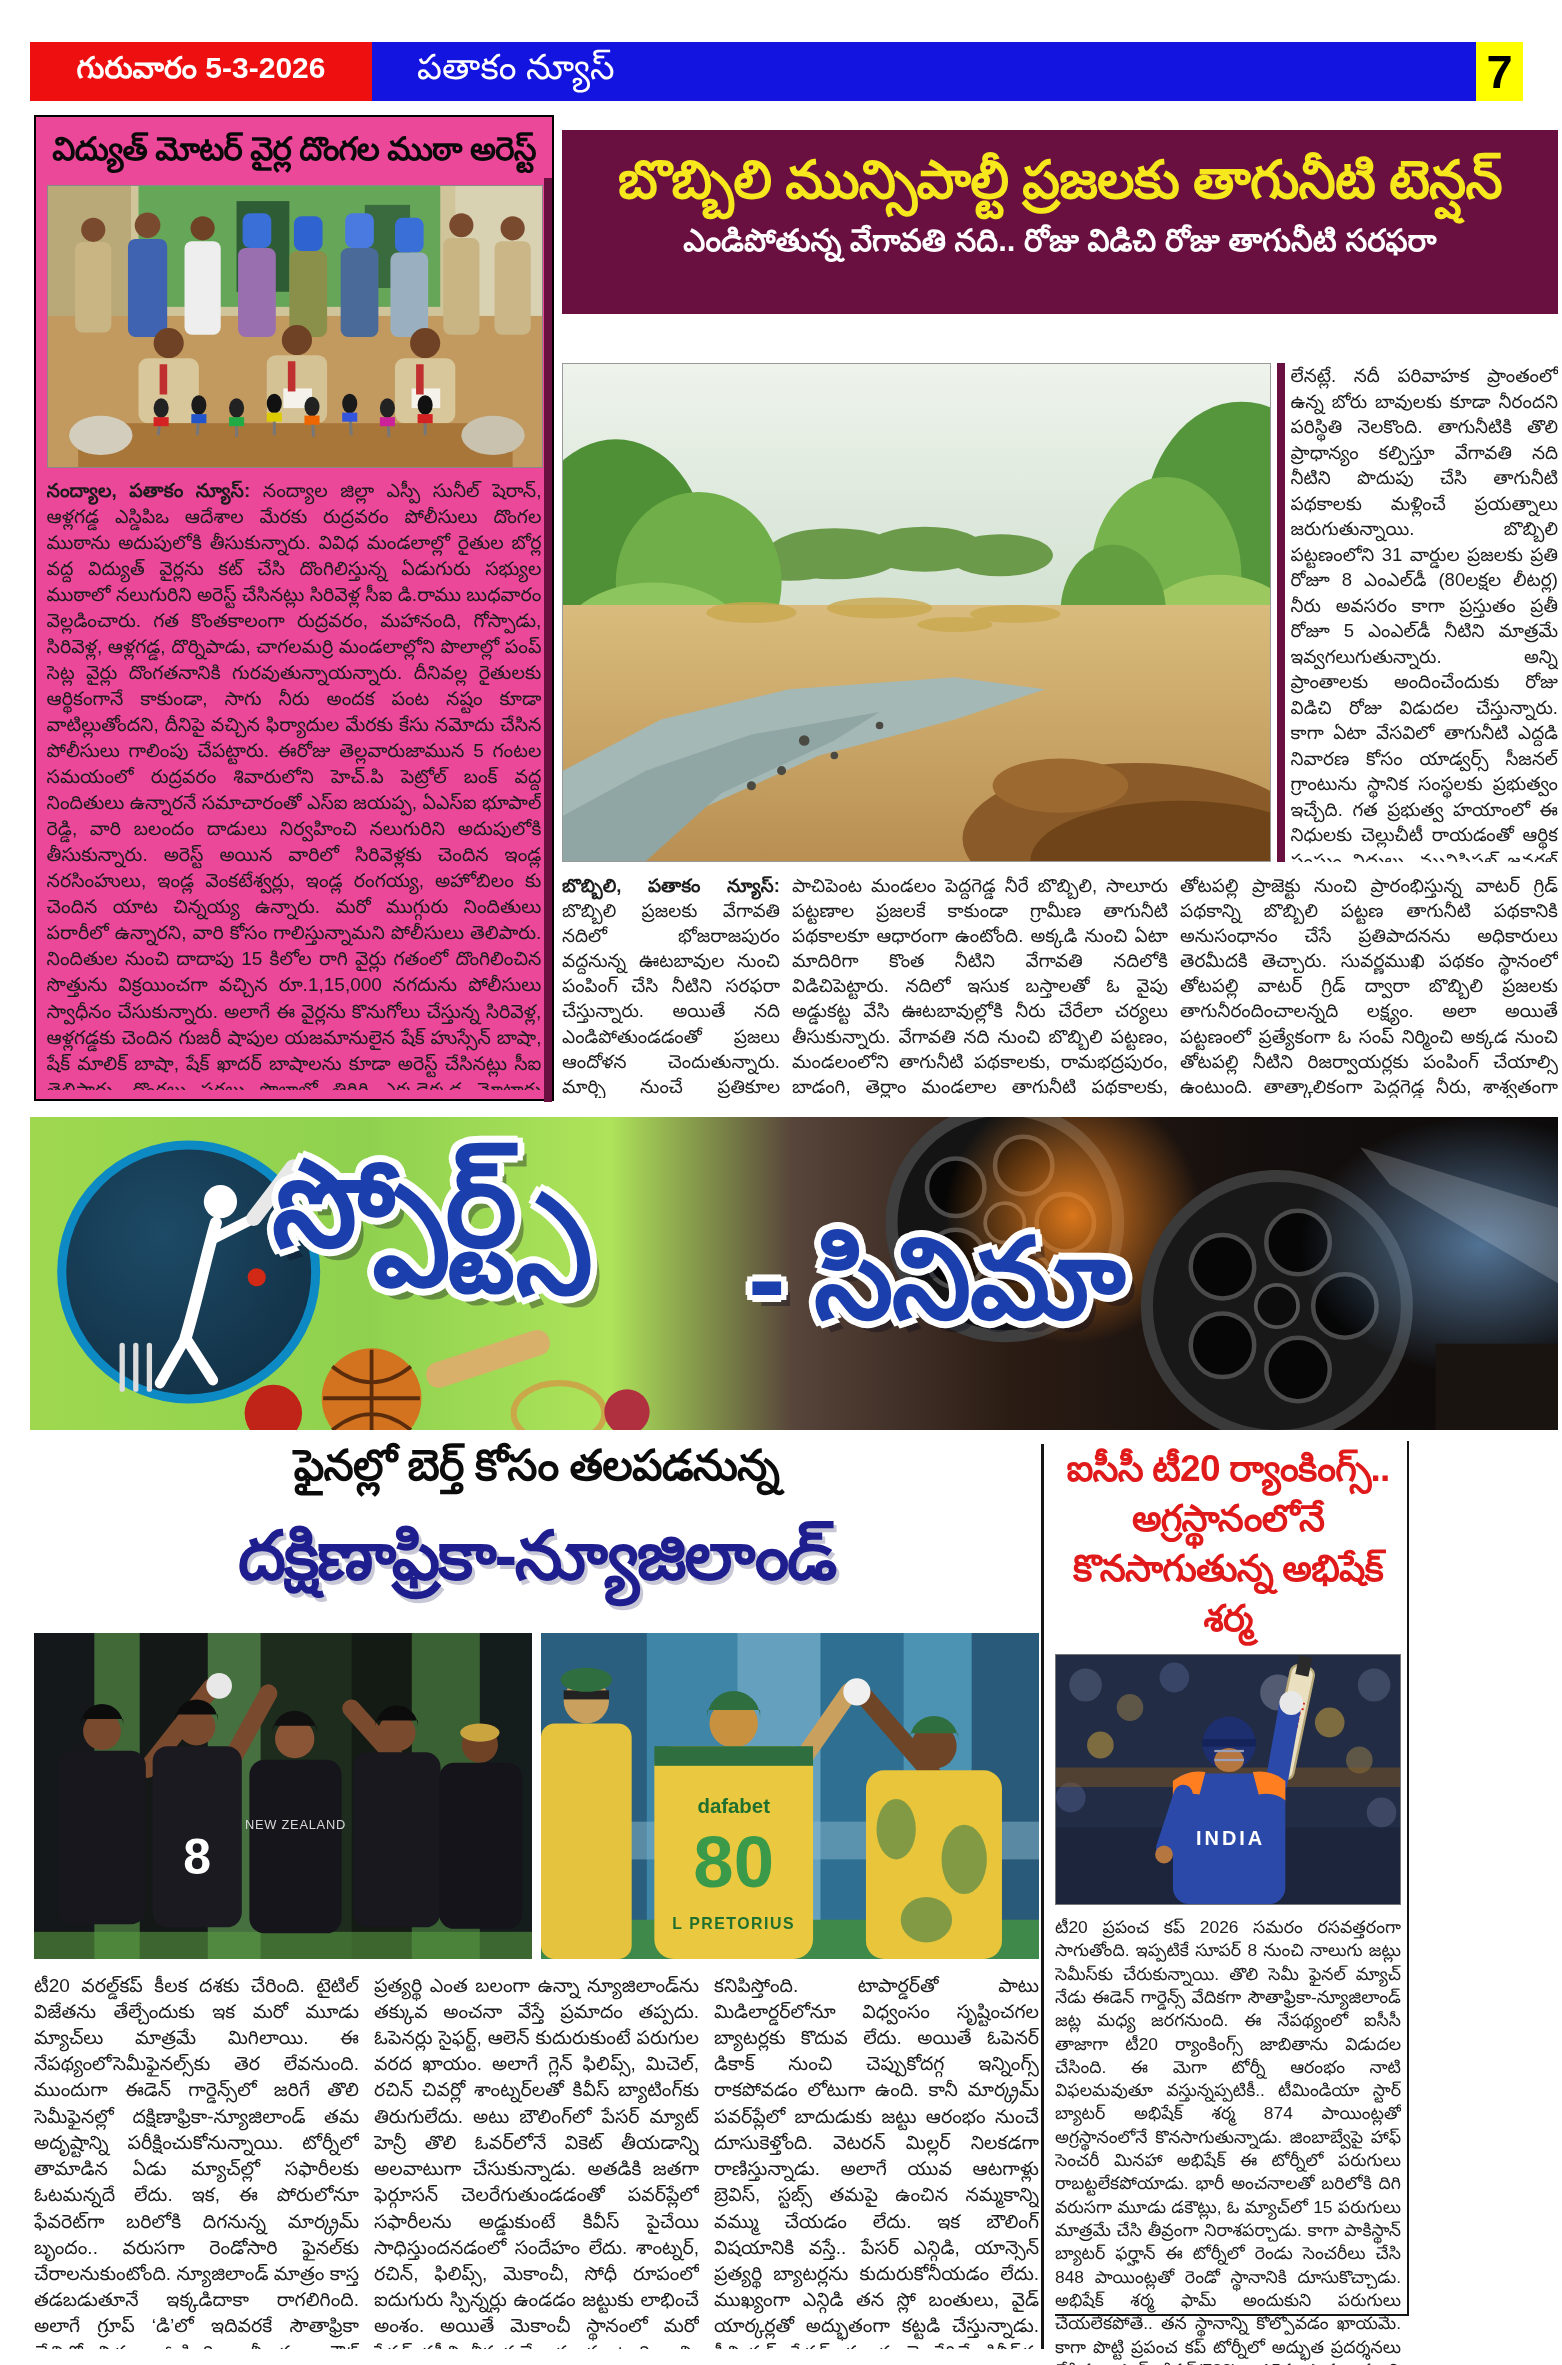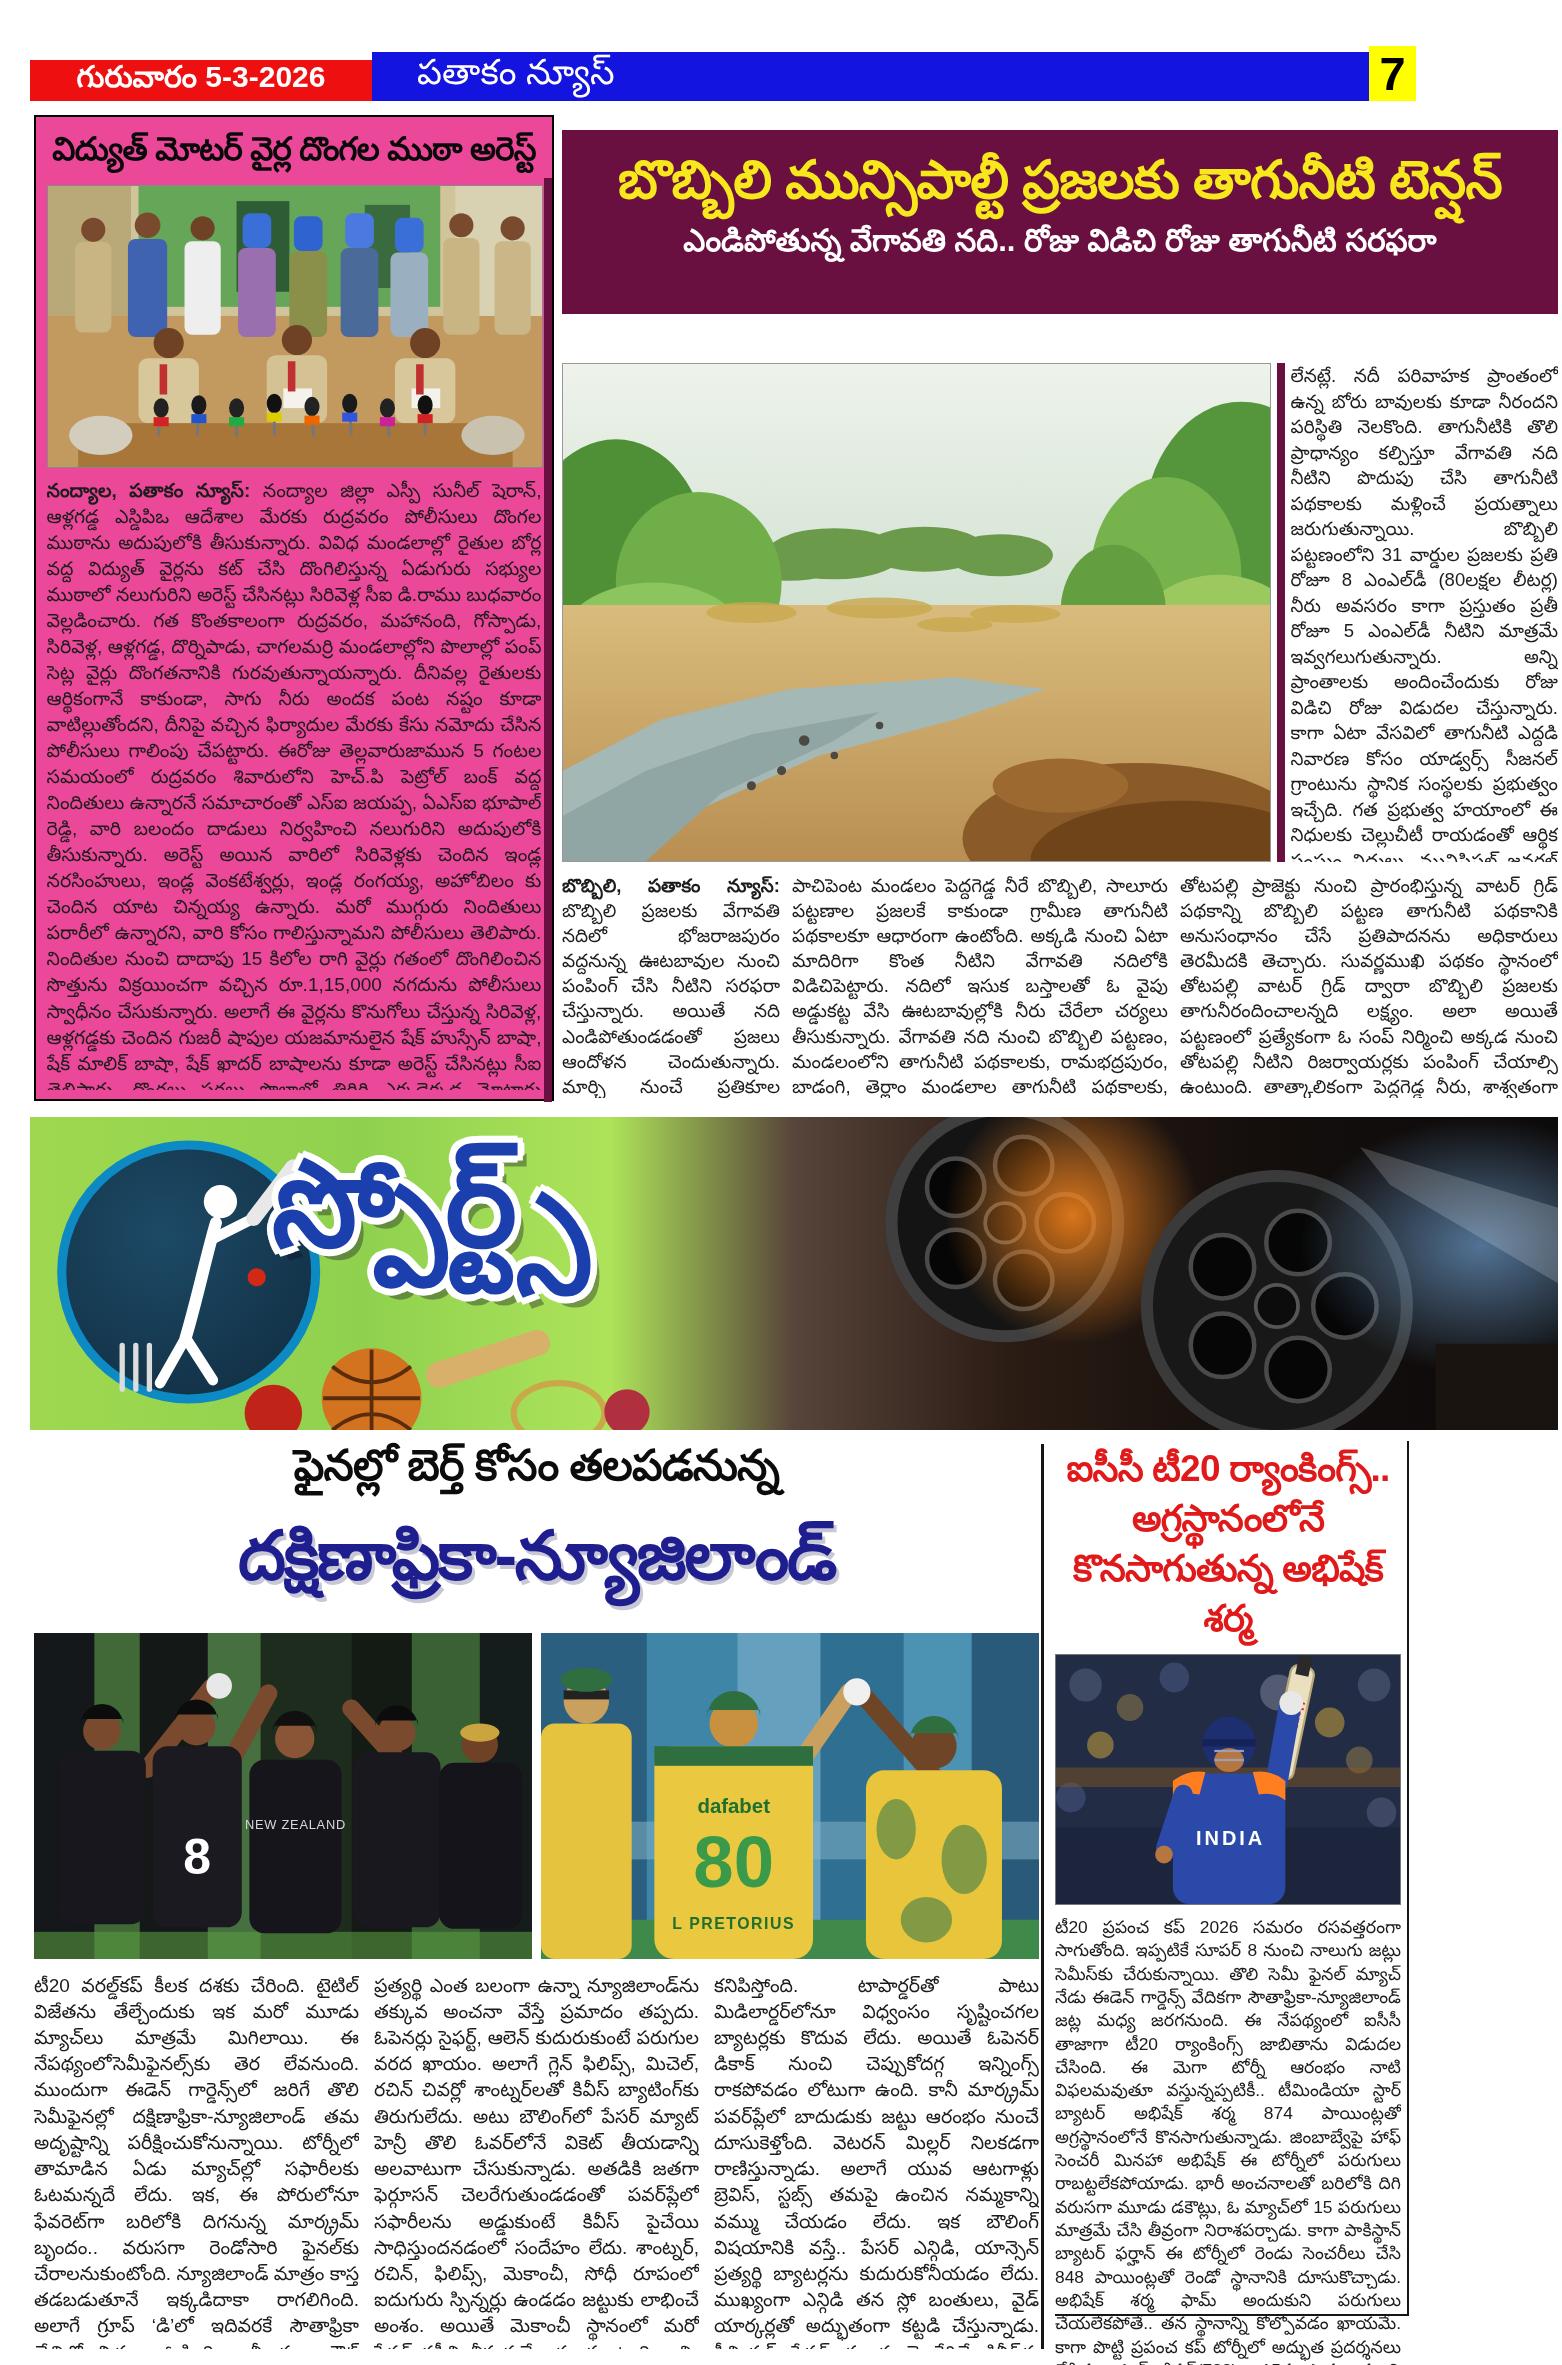--- a/index.html
+++ b/index.html
@@ -1,19 +1,19 @@
 <!DOCTYPE html>
 <html style="--masthead_red: #ee1010; --masthead_blue: #1414e0; --page_yellow: #ffff00; --banner_maroon: #691040; --banner_yellow: #f6e81c; --sa_nz_headline: #1e1e8f; --rankings_red: #e01a1a; --sports_blue: #1c3fae;font-size:12px"><head>
 <meta charset="utf-8">
 <style>
   html,body{margin:0;padding:0;background:#d8d8d8;}
   .page{position:relative;width:1562px;height:2366px;background:#ffffff;overflow:hidden;
         font-family:"Liberation Sans","DejaVu Sans",sans-serif;color:#111;}
   
-  .masthead{position:absolute;top:42px;left:30px;width:1386px;height:59px;display:flex;align-items:flex-end;}
+  .masthead{position:absolute;top:42px;left:30px;width:1493px;height:59px;display:flex;}
   .date-box{width:342px;background:var(--masthead_red);color:#fff;font-weight:bold;font-size:30px;
             display:flex;align-items:center;justify-content:center;}
   .title-box{flex:1;background:var(--masthead_blue);color:#fff;font-weight:normal;font-size:35px;
             display:flex;align-items:center;padding-left:45px;}
   .page-box{width:47px;background:var(--page_yellow);color:#000;font-weight:900;font-size:47px;
             display:flex;align-items:center;justify-content:center;}
   
   .left-article{position:absolute;top:115px;left:34px;width:520px;height:986px;border:2.3px solid #000;
             box-sizing:border-box;padding:7.6px 10.6px;background:#ec4899;}
   .la-head{margin:6px 0 9px 0;font-size:32.5px;font-weight:900;text-align:center;letter-spacing:-0.8px;color:#0a0a0a;}
@@ -309,20 +309,21 @@
           <circle cx="1578" cy="302" r="42"></circle>
         <circle cx="1578" cy="198" r="42"></circle>
           <circle cx="1678" cy="166" r="42"></circle>
       </g>
       <circle cx="1650" cy="250" r="28" fill="#0c0c0c" stroke="#555" stroke-width="5"></circle>
       <ellipse cx="1920" cy="170" rx="240" ry="170" fill="url(#smoke)"></ellipse>
       <polygon points="1760,40 2022,120 2022,220 1800,90" fill="#ffffff" opacity="0.18"></polygon>
       <rect x="1860" y="300" width="162" height="114" fill="#1a1410"></rect>
     </svg>
     <span class="sb-word sb-word1">స్పోర్ట్స్</span>
+    <span class="sb-word sb-word2">- సినిమా</span>
   </section>
 
   <section class="sa-nz">
     <h3 class="kicker">ఫైనల్లో బెర్త్ కోసం తలపడనున్న</h3>
     <h2 class="sanz-head">దక్షిణాఫ్రికా-న్యూజిలాండ్</h2>
     <div class="sanz-photos">
       <div class="ph">
         <svg viewBox="0 0 659 432" preserveAspectRatio="none">
           <rect x="0" y="0" width="659" height="432" fill="#2e4a2a"></rect>
           <rect x="0" y="0" width="80" height="432" fill="#131318" opacity="0.9"></rect>

